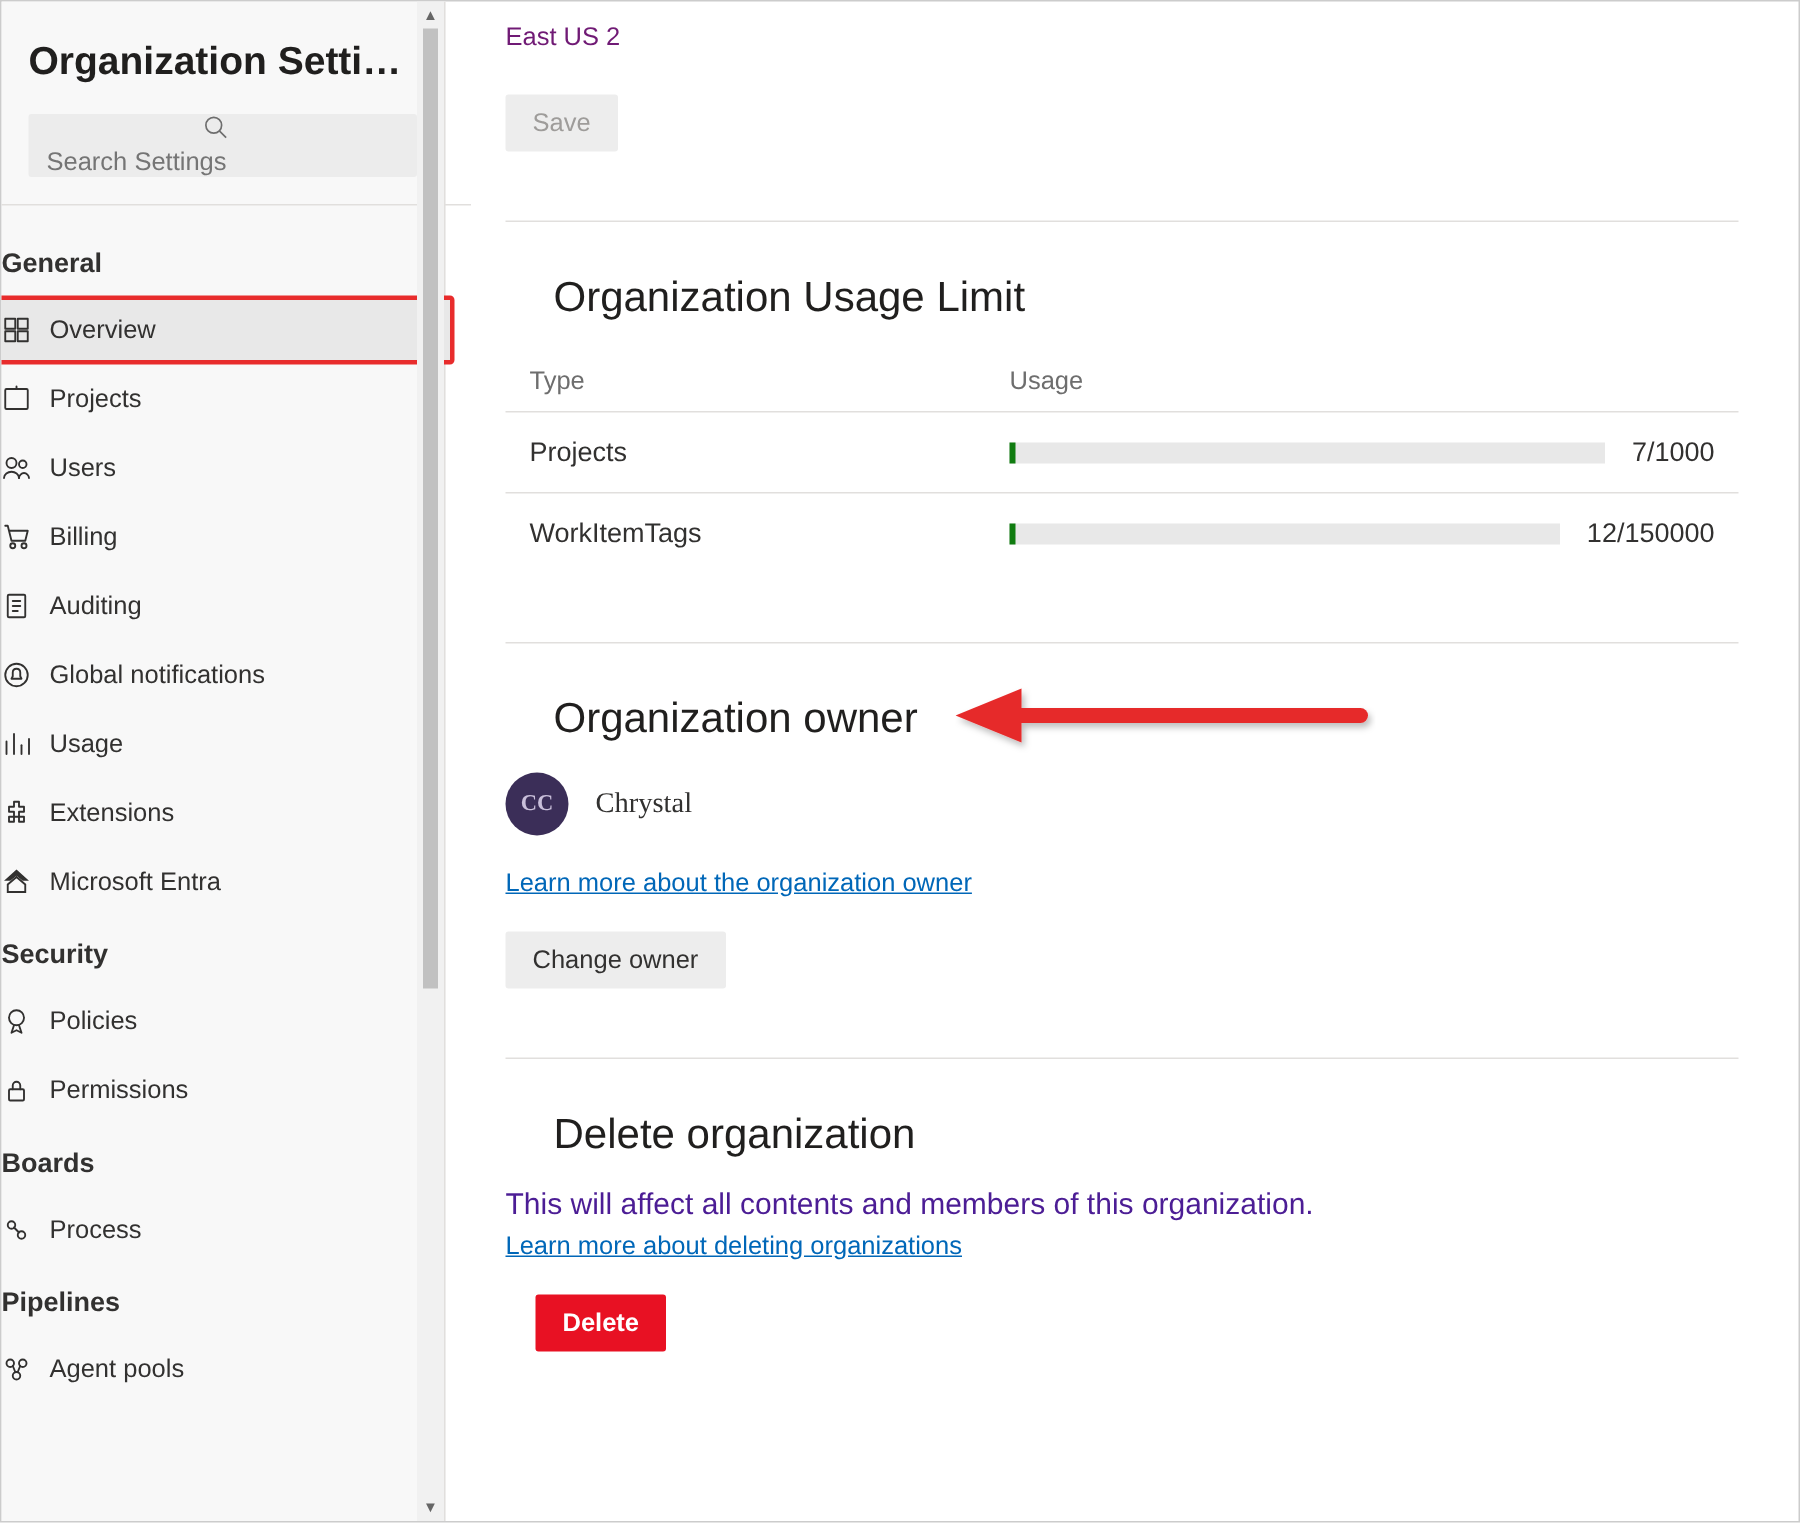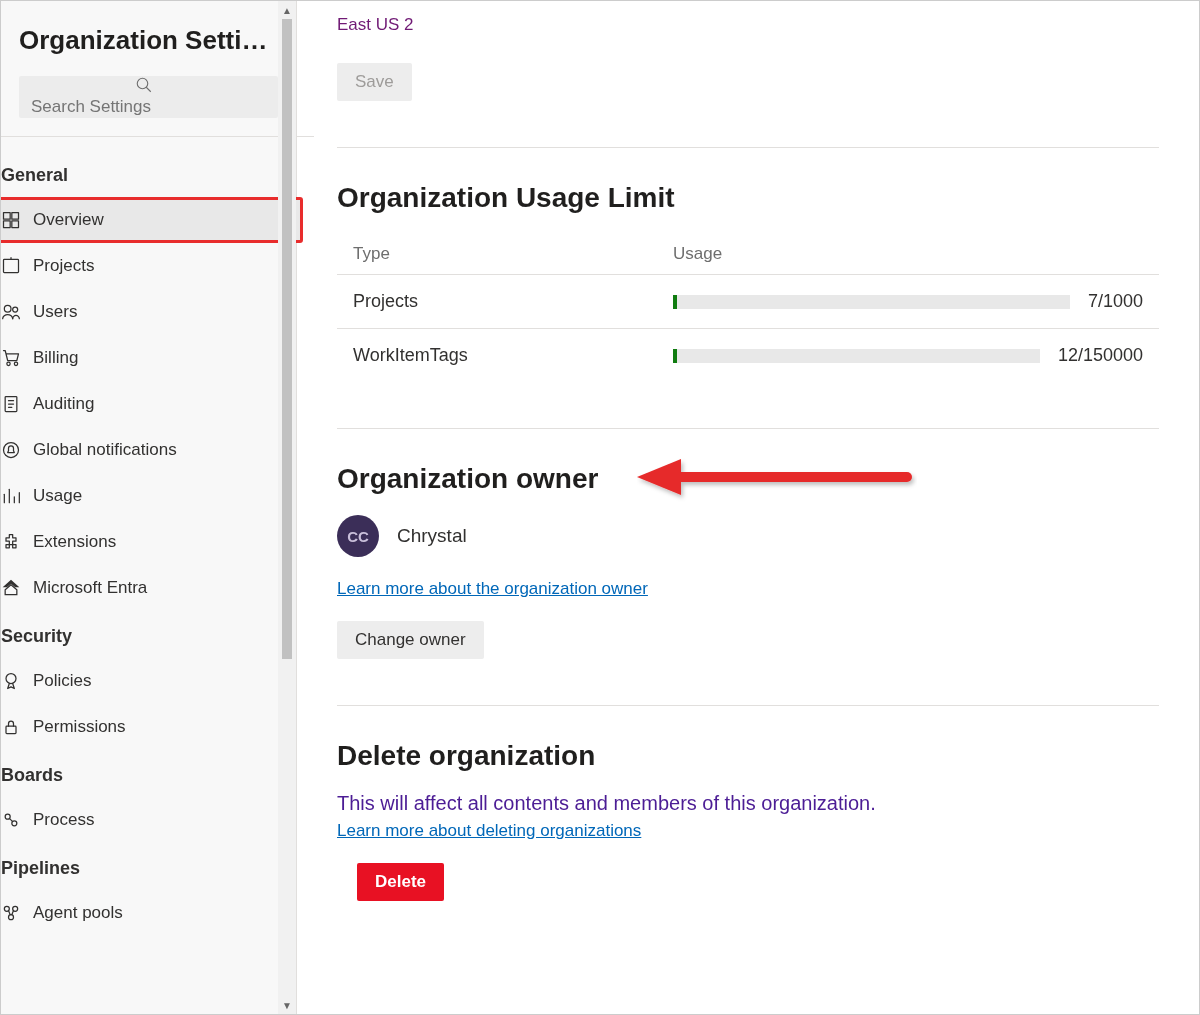--- a/index.html
+++ b/index.html
@@ -99,31 +99,31 @@
   .main-inner{max-width:840px;}
   .region{font-size:17px;margin-top:14px;color:#701a75;}
   .save-row{display:flex;align-items:center;gap:14px;margin-top:28px;}
   .btn{padding:9px 18px;font-size:17px;border:none;border-radius:2px;cursor:pointer;font-family:inherit;}
   .btn-disabled{background:#ededed;color:#9e9c9a;cursor:default;}
   .btn-default{background:#ededed;color:#323130;}
   .btn-danger{background:#e81123;color:#fff;font-weight:600;}
   .info-line{display:flex;align-items:center;gap:8px;color:#323130;font-size:17px;}
   .info-line svg{width:18px;height:18px;stroke:#323130;fill:none;stroke-width:1.5;}
   hr.sect{border:none;border-top:1px solid #e1dfdd;margin:46px 0 34px 0;}
-  h2.sect-title{font-size:28px;font-weight:700;color:#201f1e;margin-bottom:20px;}
+  h2.sect-title{font-size:28px;font-weight:400;color:#201f1e;margin-bottom:20px;margin-left:32px;}
   
   .usage-head{display:flex;color:#6e6e6e;font-size:17px;padding:10px 16px;}
   .usage-head .col1{width:320px;}
   .usage-row{display:flex;align-items:center;padding:16px 16px;border-top:1px solid #e1dfdd;}
   .usage-row .col1{width:320px;font-size:18px;}
   .usage-row .bar{flex:1;height:14px;background:#e8e8e8;position:relative;margin-right:18px;}
   .usage-row .bar-fill{position:absolute;left:0;top:0;bottom:0;background:#107c10;}
   .usage-row .val{font-size:18px;white-space:nowrap;}
   
-  .owner-row{display:flex;align-items:center;gap:18px;margin-top:10px;}
+  .owner-row{display:flex;align-items:center;gap:18px;margin-top:10px;font-family:Liberation Serif, serif;}
   .avatar{width:42px;height:42px;border-radius:50%;background:#3b2e58;color:#c9bfda;display:flex;align-items:center;justify-content:center;font-size:15px;font-weight:600;}
   .owner-name{font-size:19px;}
   a.link{color:#0067b8;text-decoration:underline;font-size:17px;display:inline-block;margin-top:22px;}
   .delete-desc{font-size:20px;color:#4c1d95;margin-top:6px;}
   .delete-link{color:#0067b8;text-decoration:underline;font-size:17px;display:inline-block;margin-top:6px;}
   .owner-arrow{position:absolute;}
   .arrow-wrap{position:relative;}
 </style>
 </head>
 <body>

